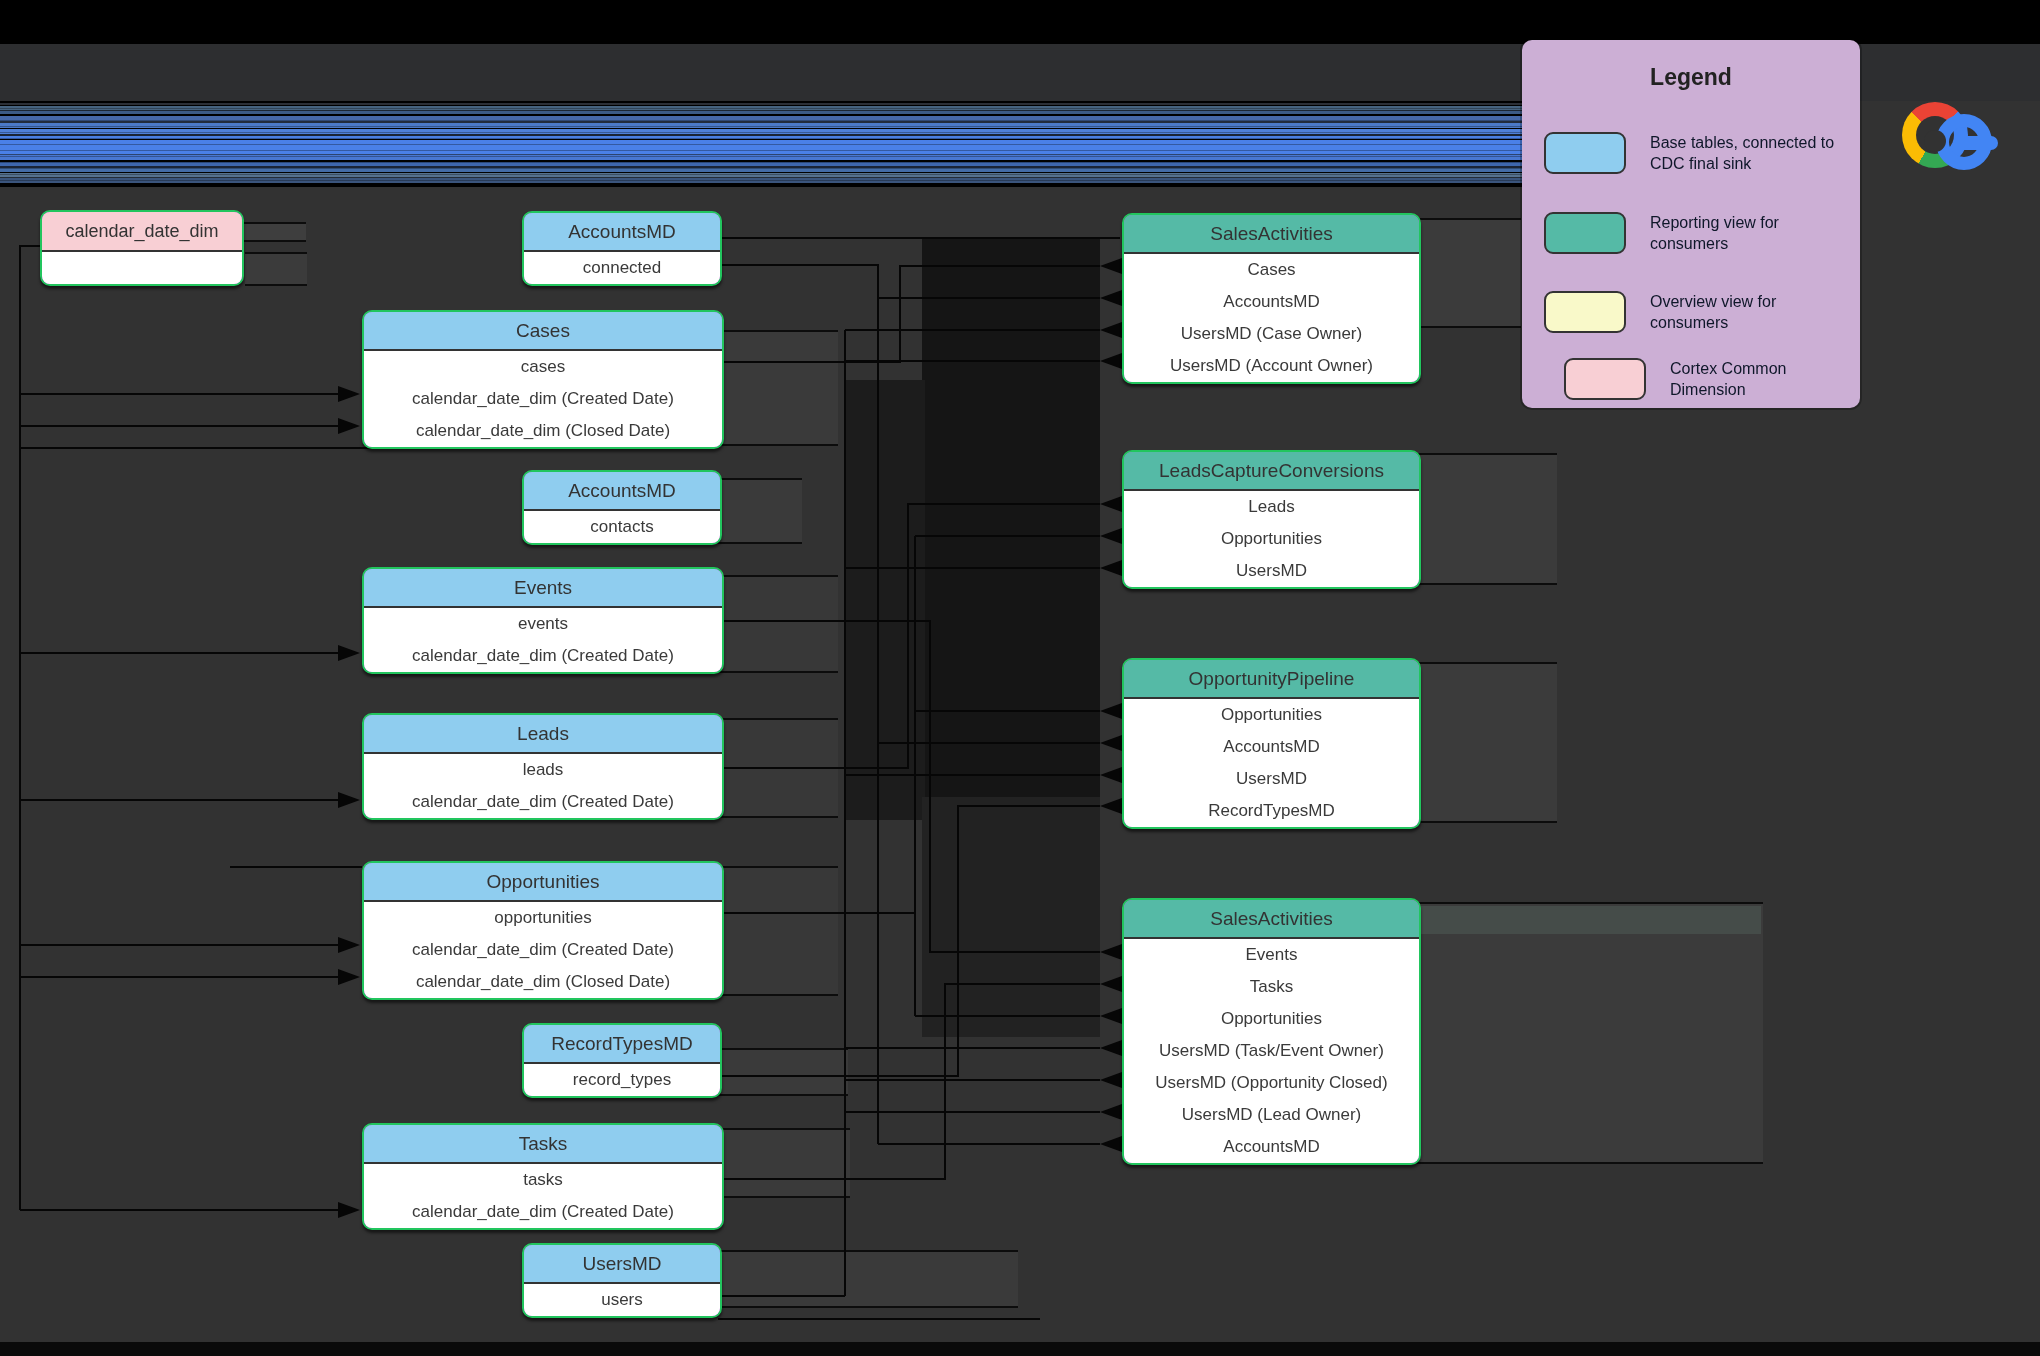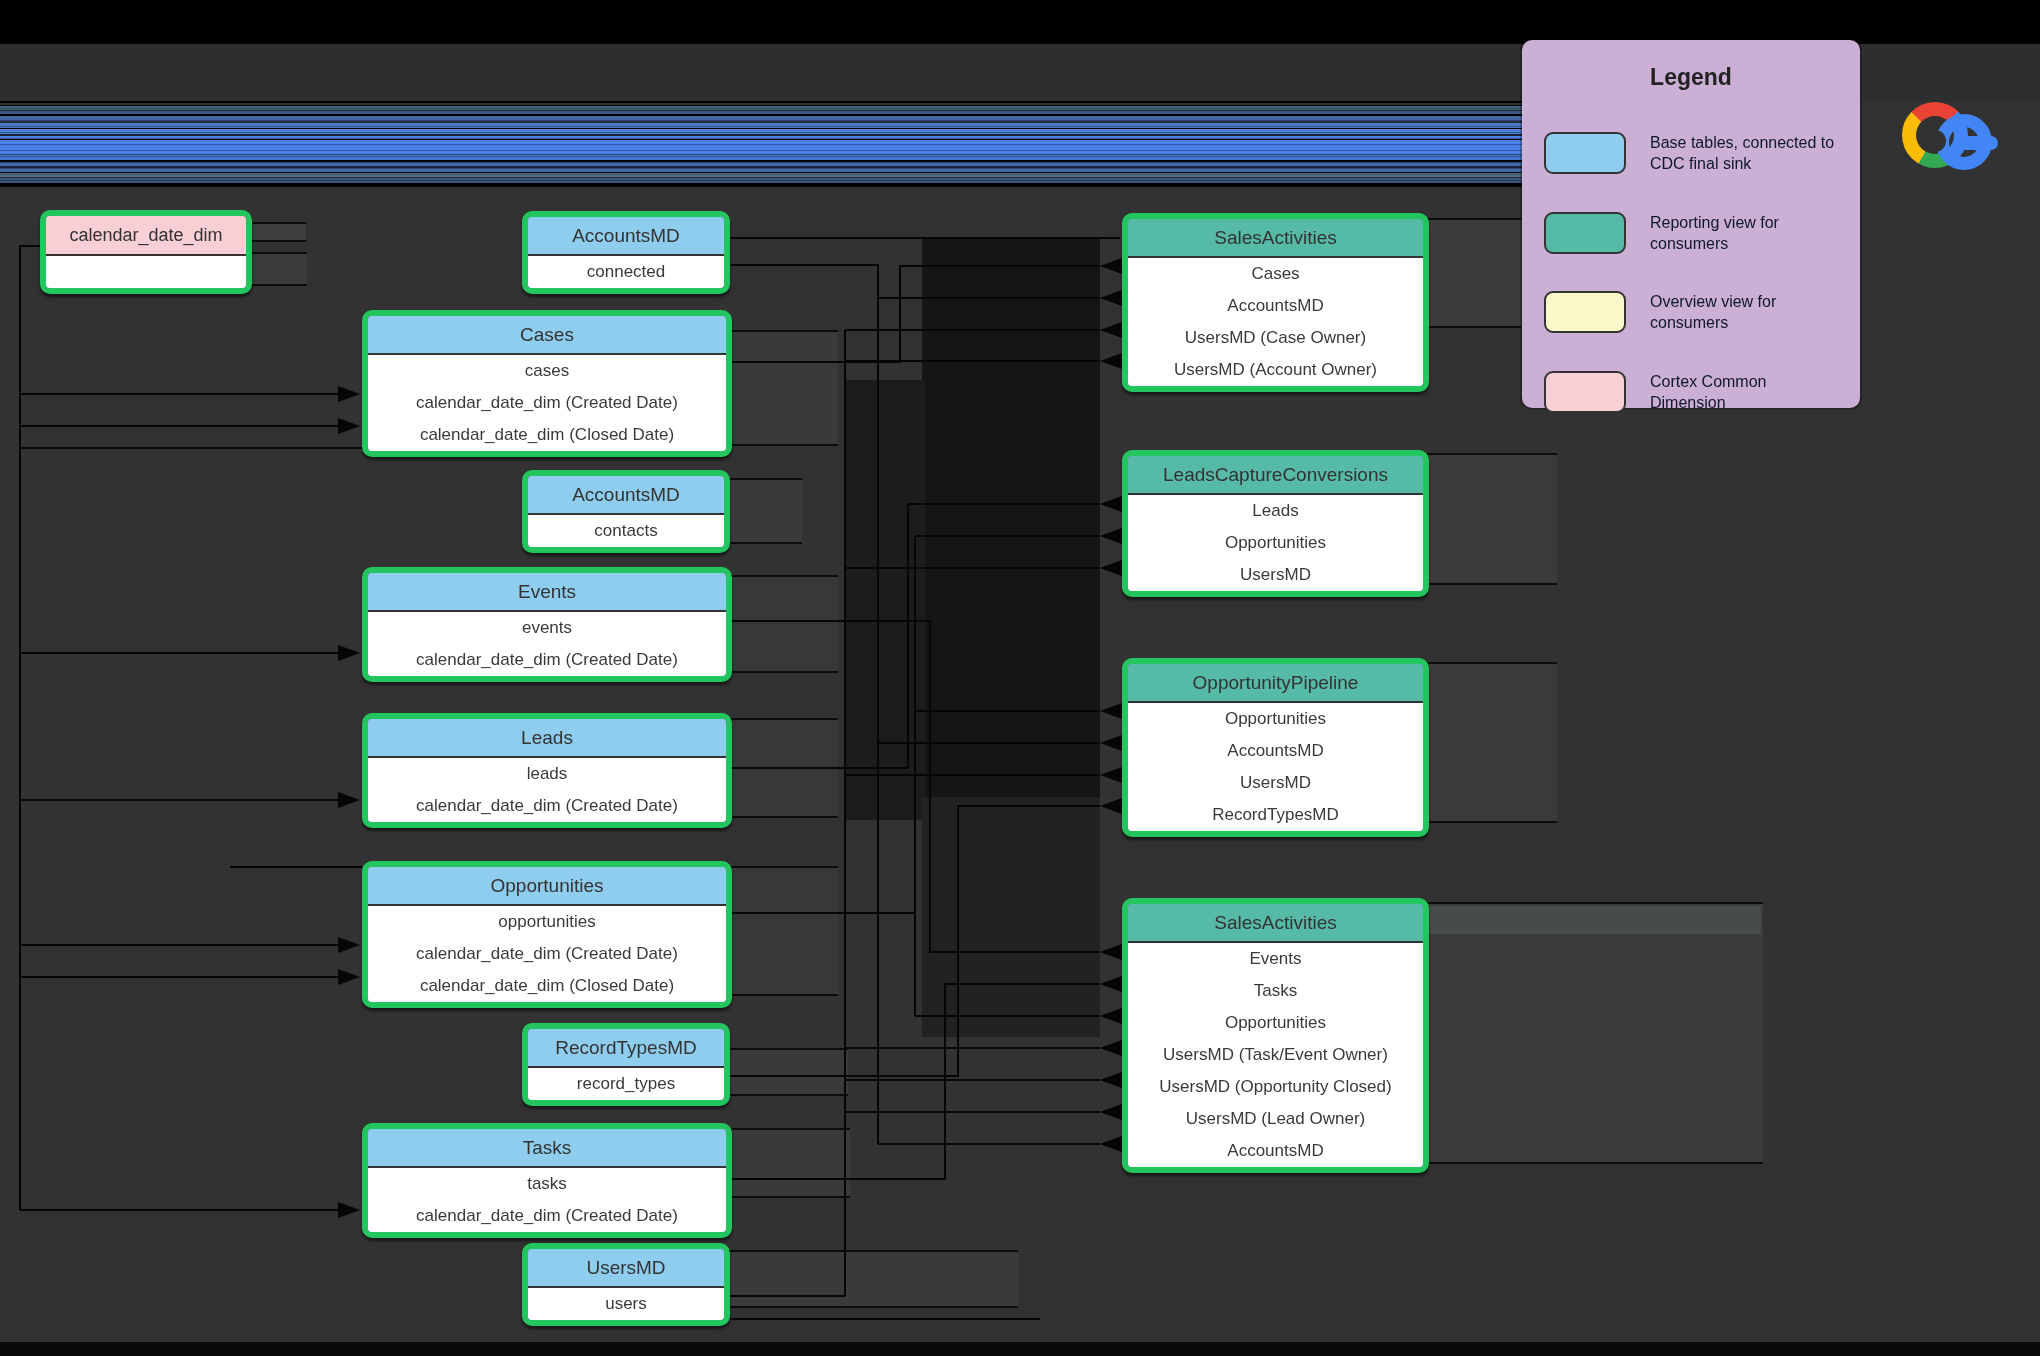--- a/index.html
+++ b/index.html
@@ -22,21 +22,21 @@
   #blueband:after{content:"";position:absolute;inset:0;
     background:repeating-linear-gradient(180deg,transparent 0 5px,rgba(0,0,0,.30) 5px 6px);}
   #bottombar{left:0;top:1342px;width:2040px;height:14px;background:#0a0a0a;}
 
   
   .gh{position:absolute;background:#3a3a3a;border-top:2px solid #0c0c0c;border-bottom:2px solid #0c0c0c;}
   .mass{position:absolute;}
   .ln{position:absolute;height:2px;background:#060606;}
 
   
-  .tbl{position:absolute;background:#d946ef;border:6px solid #22c55e;border-radius:10px;
+  .tbl{position:absolute;background:#d946ef;border:2px solid #22c55e;border-radius:10px;
        overflow:hidden;box-shadow:0 3px 3px rgba(0,0,0,.55);}
   .tbl .hd{height:37px;line-height:37px;text-align:center;font-size:19px;
            border-bottom:2px solid #333;color:#333;}
   .tbl .row{height:32px;line-height:32px;text-align:center;font-size:17px;color:#3a3a3a;
             background:#fff;white-space:nowrap;}
   .hd-blue{background:#8FCDEF;}
   .hd-teal{background:#55BAA6;}
   .hd-pink{background:#F8CFD4;}
 
   #t-cal{left:40px;top:210px;width:200px;} #t-cal .hd{height:38px;line-height:38px;font-size:18px;}
@@ -57,21 +57,21 @@
 
   
   #legend{position:absolute;left:1522px;top:40px;width:338px;height:368px;background:#CCAFD5;
           border-radius:10px;box-shadow:0 0 0 2px rgba(0,0,0,.25);}
   #legend .lg-title{position:absolute;left:0;top:24px;width:100%;text-align:center;
           font-weight:bold;font-size:23px;color:#222;}
   .lg-row{position:absolute;left:22px;width:300px;display:flex;align-items:center;gap:24px;}
   .lg-sw{width:78px;height:38px;border:2px solid #333;border-radius:9px;flex:0 0 auto;}
   .lg-label{font-size:16px;line-height:21px;color:#0f172a;width:205px;}
   .sw1{background:#8FCDEF;} .sw2{background:#55BAA6;} .sw3{background:#F9F9C9;} .sw4{background:#F8CFD4;}
-  #lg-r1{top:92px;} #lg-r2{top:172px;} #lg-r3{top:251px;} #lg-r4{top:331px;}
+  #lg-r1{top:92px;} #lg-r2{top:172px;} #lg-r3{top:251px;} #lg-r4{top:318px;margin-left:20px;}
 
   
   #logo{position:absolute;left:1900px;top:98px;width:100px;height:88px;}
   #logo .ringL{position:absolute;left:2px;top:4px;width:66px;height:66px;border-radius:50%;
     background:conic-gradient(from 210deg,#fbbc04 0 105deg,#ea4335 105deg 195deg,#4285f4 195deg 285deg,#34a853 285deg 360deg);}
   #logo .holeL{position:absolute;left:16px;top:18px;width:38px;height:38px;border-radius:50%;background:#323232;}
   #logo .ringR{position:absolute;left:36px;top:16px;width:30px;height:30px;border:13px solid #4285f4;border-radius:50%;}
   #logo .bar{position:absolute;left:58px;top:38px;width:40px;height:14px;background:#4285f4;border-radius:0 7px 7px 0;}
   #logo .hook{position:absolute;left:24px;top:32px;width:22px;height:22px;border-radius:50%;background:#323232;}
 

